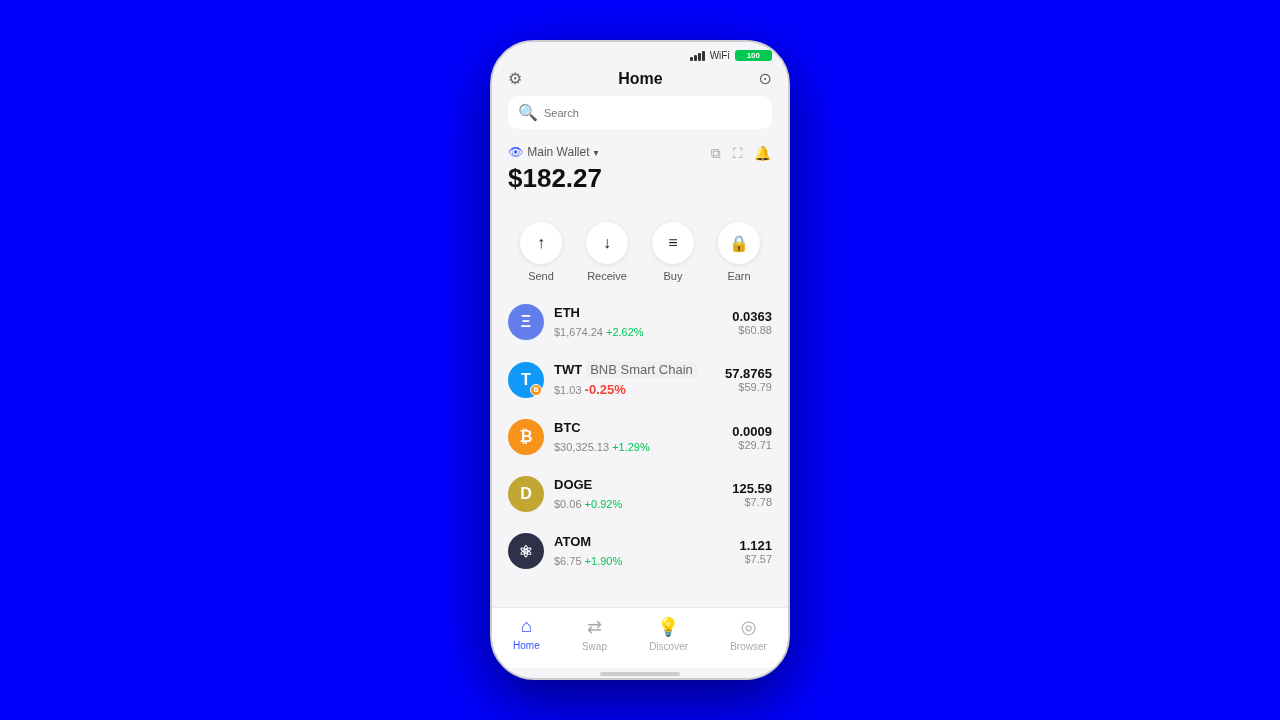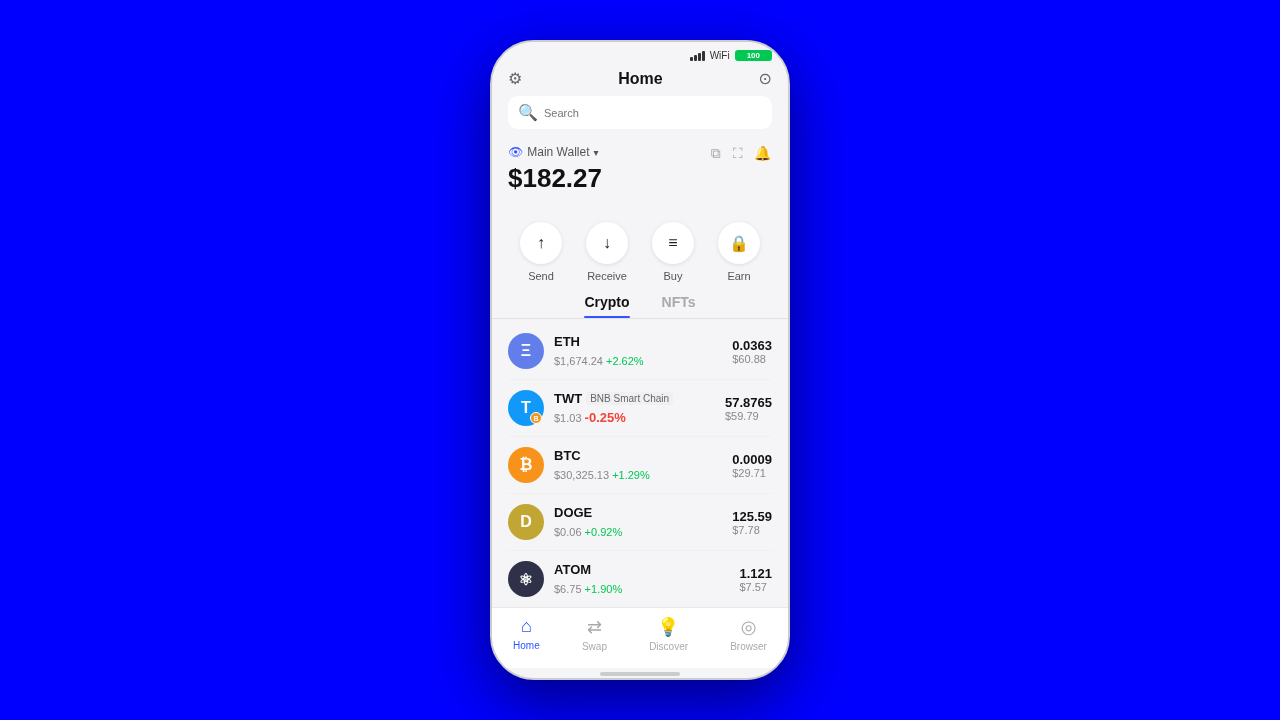--- a/index.html
+++ b/index.html
@@ -217,35 +217,35 @@
       align-items: center;
       gap: 4px;
       margin-bottom: 2px;
     }
     .crypto-name {
       font-size: 13px;
       font-weight: 600;
       color: #111;
     }
     .crypto-badge {
-      font-size: 10px;
+      font-size: 13px;
       color: #666;
       background: #f0f0f0;
       padding: 1px 4px;
       border-radius: 3px;
     }
     .crypto-price {
       font-size: 11px;
       color: #888;
       margin-top: 48px;
     }
     .crypto-change-up { color: #00c853; font-size: 11px; }
     .crypto-change-down { color: #f44336; font-size: 13px; font-weight: bold; }
     .crypto-amounts {
-      text-align: left;
+      text-align: right;
     }
     .crypto-amount {
       font-size: 13px;
       font-weight: 600;
       color: #111;
     }
     .crypto-usd {
       font-size: 11px;
       color: #888;
     }
@@ -357,24 +357,20 @@
     <div class="action-item">
       <div class="action-icon-circle">≡</div>
       <span class="action-label">Buy</span>
     </div>
     <div class="action-item">
       <div class="action-icon-circle">🔒</div>
       <span class="action-label">Earn</span>
     </div>
   </div>
 
-  <div class="tabs">
-    <div class="tab active">Crypto</div>
-    <div class="tab">NFTs</div>
-  </div>
 
   <div class="crypto-list">
 
     <div class="crypto-item">
       <div class="crypto-icon eth-icon">Ξ</div>
       <div class="crypto-info">
         <div class="crypto-name-row">
           <span class="crypto-name">ETH</span>
         </div>
         <span class="crypto-price">$1,674.24 </span>

